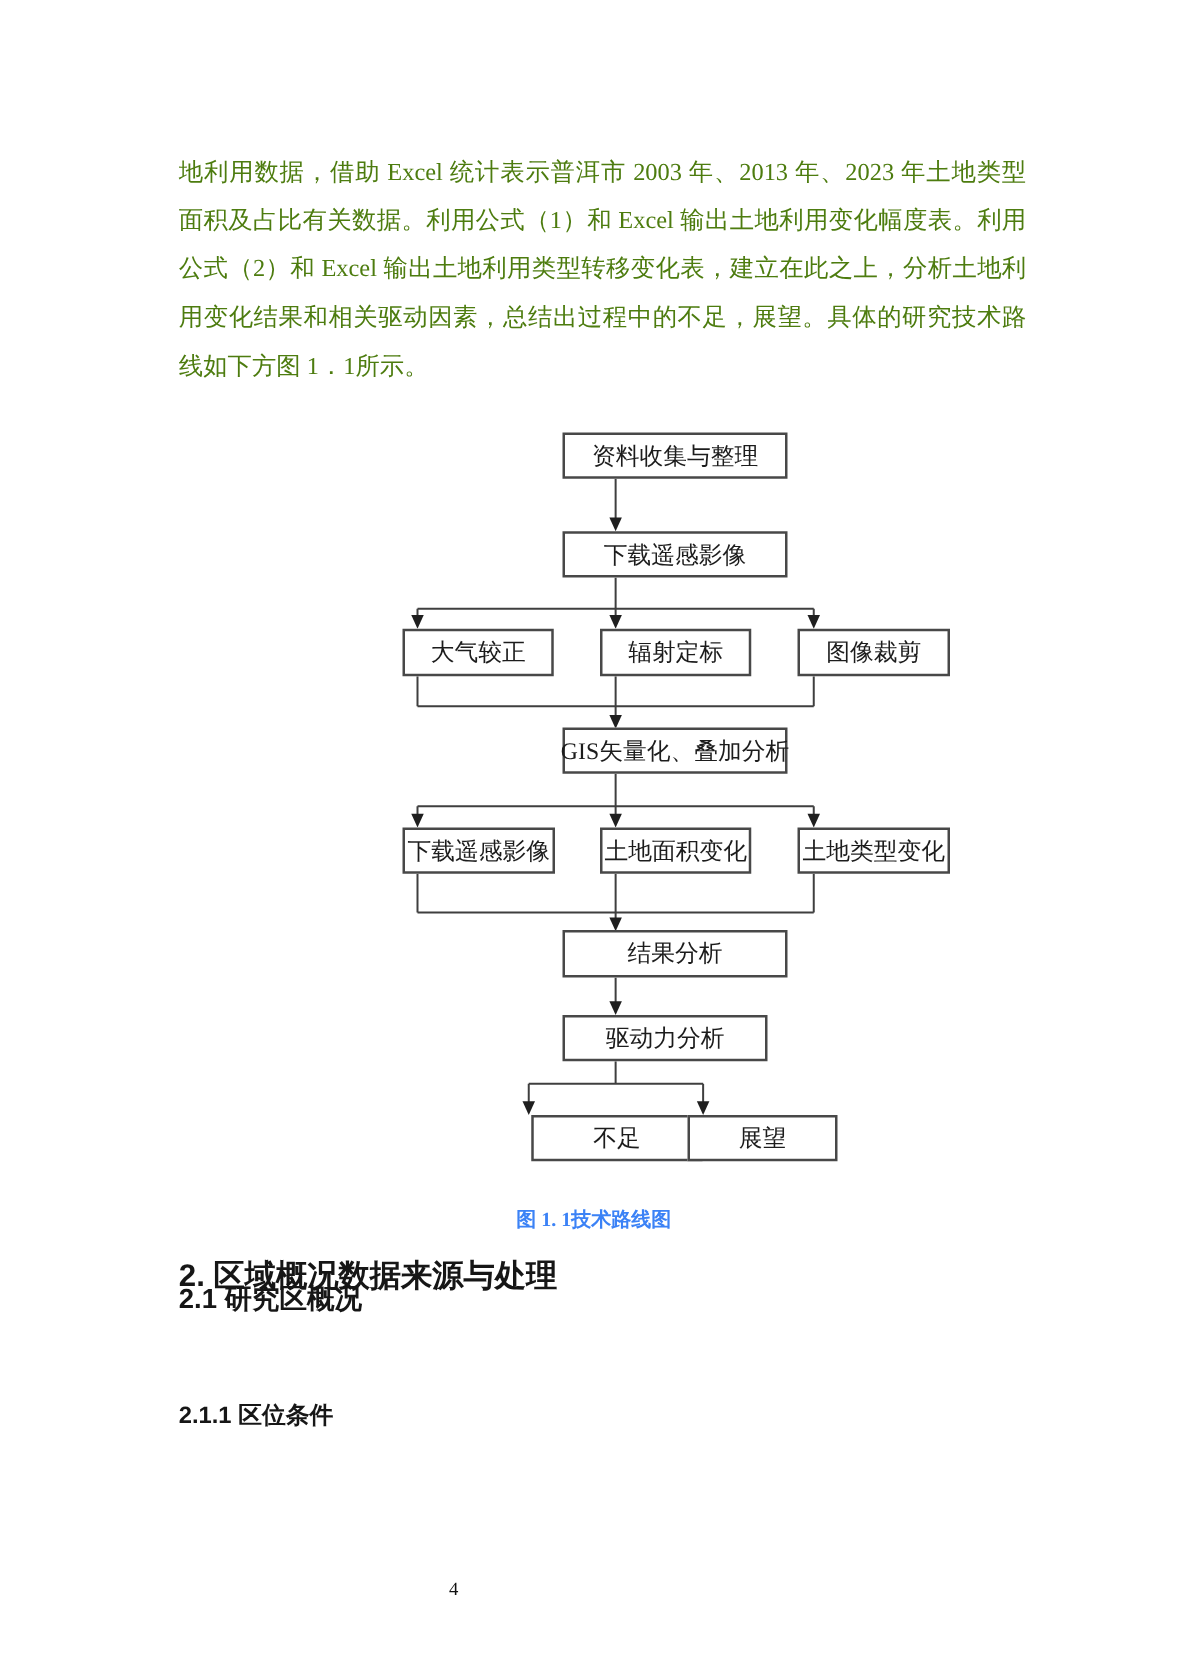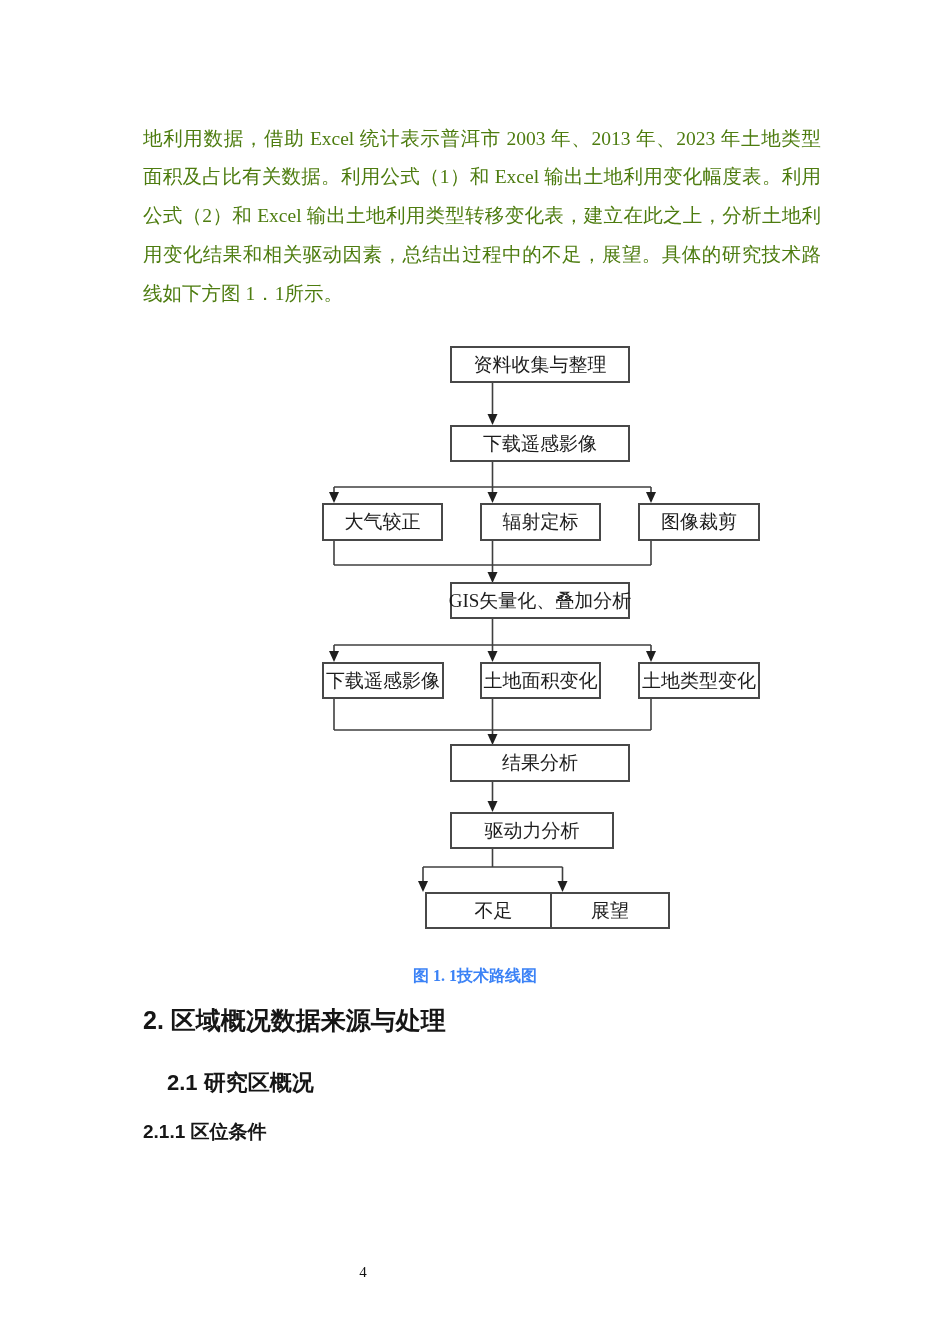--- a/index.html
+++ b/index.html
@@ -54,21 +54,21 @@
 
   .hd {
     position: absolute;
     left: 143px;
     font-family: "Liberation Sans", "DejaVu Sans", sans-serif;
     font-weight: 600;
     color: #161616;
     white-space: nowrap;
   }
   .hd.h1 { top: 1004px; font-size: 25px; }
-  .hd.h2 { top: 1068px; font-size: 22px; margin-left: 24px; }
+  .hd.h2 { top: 1024px; font-size: 22px; }
   .hd.h3 { top: 1119px; font-size: 19px; }
 
   .page-number {
     position: absolute;
     left: 352px; top: 1264px;
     width: 22px;
     text-align: center;
     font-size: 15px;
     color: #111;
   }

